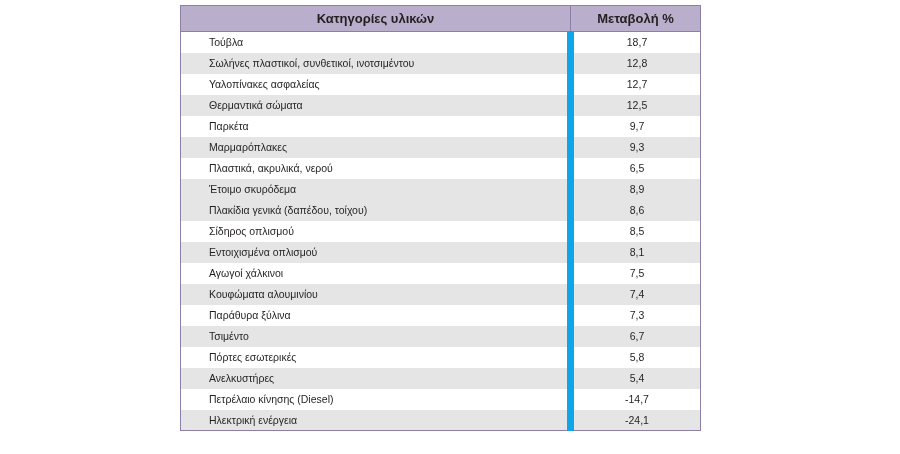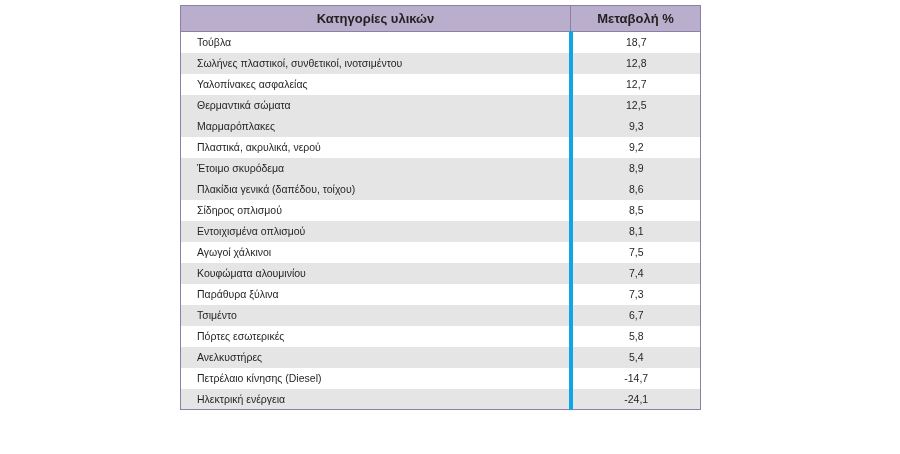--- a/index.html
+++ b/index.html
@@ -48,23 +48,23 @@
 
   tbody td {
     font-size: 10.5px;
     color: #231f20;
     height: 21px;
     padding: 0;
     border: 0;
     box-sizing: border-box;
   }
   tbody td.cat {
-    padding-left: 16px;
+    padding-left: 28px;
     text-align: left;
-    border-right: 4px solid #0ea5e9;
+    border-right: 7px solid #0ea5e9;
     border-left: 1px solid #8d7fa6;
     white-space: nowrap;
     overflow: hidden;
     margin-top: 35px;
   }
   tbody td.val {
     text-align: center;
     border-right: 1px solid #8d7fa6;
   }
   tbody tr.odd td { background: #ffffff; }
@@ -99,27 +99,31 @@
             <td class="val">12,8</td>
           </tr>
           <tr class="odd">
             <td class="cat">Υαλοπίνακες ασφαλείας</td>
             <td class="val">12,7</td>
           </tr>
           <tr class="even">
             <td class="cat">Θερμαντικά σώματα</td>
             <td class="val">12,5</td>
           </tr>
+          <tr class="odd">
+            <td class="cat">Παρκέτα</td>
+            <td class="val">9,7</td>
+          </tr>
           <tr class="even">
             <td class="cat">Μαρμαρόπλακες</td>
             <td class="val">9,3</td>
           </tr>
           <tr class="odd">
             <td class="cat">Πλαστικά, ακρυλικά, νερού</td>
-            <td class="val">9,2</td>
+            <td class="val">6,5</td>
           </tr>
           <tr class="even">
             <td class="cat">Έτοιμο σκυρόδεμα</td>
             <td class="val">8,9</td>
           </tr>
           <tr class="even">
             <td class="cat">Πλακίδια γενικά (δαπέδου, τοίχου)</td>
             <td class="val">8,6</td>
           </tr>
           <tr class="odd">

